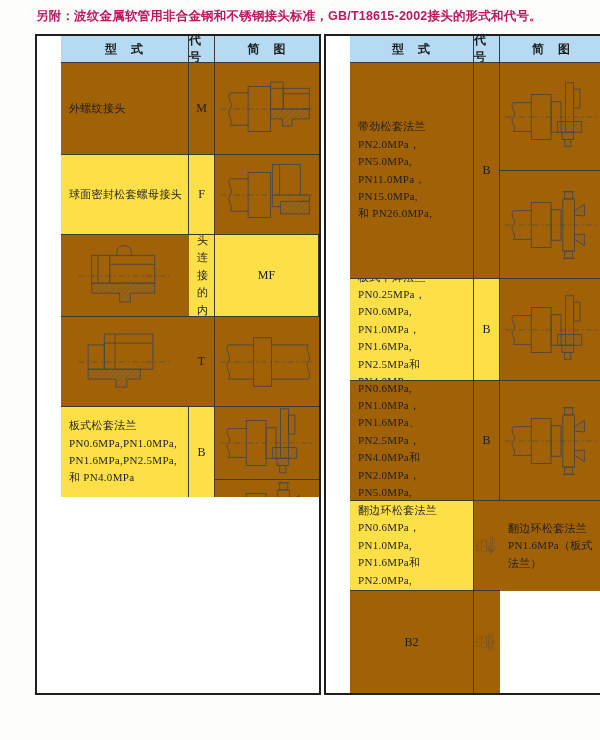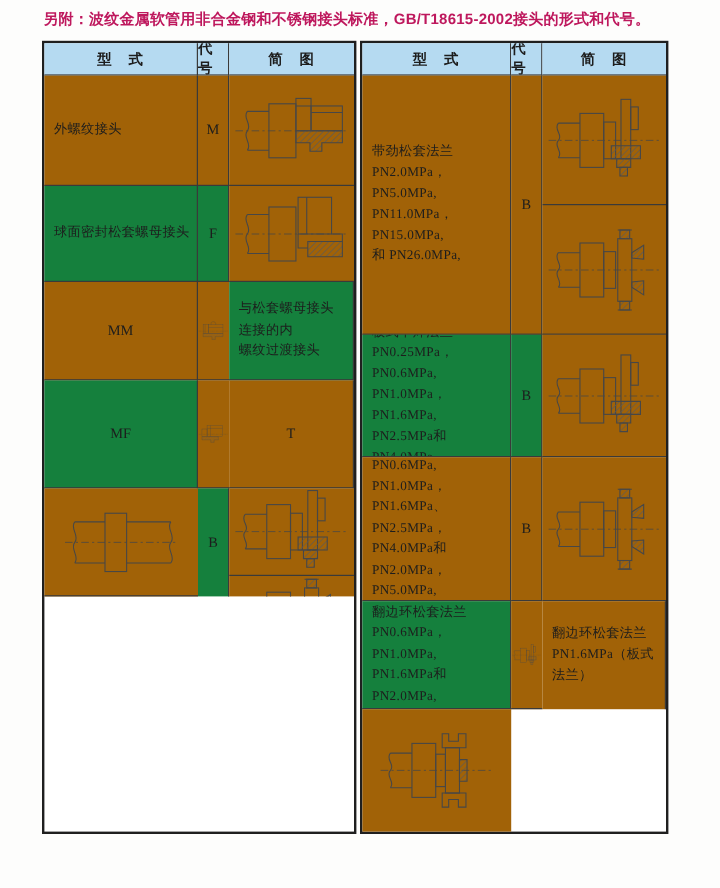--- a/index.html
+++ b/index.html
@@ -8,32 +8,32 @@
     font-family:"Liberation Serif", serif; color:#1d1d1d;
     position:relative; overflow:hidden;
   }
   .title {
     position:absolute; left:36px; top:8px; width:540px;
     font-family:"Liberation Sans", sans-serif; font-weight:bold;
     font-size:12.5px; letter-spacing:0.2px; color:#be185d;
   }
   .tablewrap { position:absolute; left:35px; top:34px; display:flex; gap:3px; }
   .half { border:2px solid #1f1f1f; background:#fff; }
-  .grid { display:grid; }
+  .grid { display:grid;padding-left:24px; }
   .left  .grid { grid-template-columns:128px 26px 104px; grid-template-rows:27px 92px 80px 82px 90px 90px 196px; }
   .right .grid { grid-template-columns:124px 26px 103px; grid-template-rows:27px 216px 102px 120px 90px 102px; }
   .c { border-right:1px solid #3a3a3a; border-bottom:1px solid #3a3a3a; box-sizing:border-box; overflow:hidden; background:#a16207; }
   .lc { border-right:none;text-align:center; }
   .lr { border-bottom:none; }
   .hd { background:#b5daf1; display:flex; align-items:center; justify-content:center;
         font-weight:bold; font-size:12px; letter-spacing:1px; }
   .type { display:flex; align-items:center; padding:4px 5px 4px 8px;
           font-size:11px; line-height:1.58; white-space:pre-line; letter-spacing:0.3px; }
   .code { display:flex; align-items:center; justify-content:center; font-size:12px; }
-  .yl { background:#15803d; }
+  .yl { background:#fde047; }
   .dg { display:flex; align-items:center; justify-content:center; padding:0; }
   .dg2 { display:flex; flex-direction:column; padding:0; }
   .sub { flex:1; display:flex; align-items:center; justify-content:center; }
   .sub + .sub { border-top:1px solid #3a3a3a; }
   .dg svg, .sub svg { width:100px; height:72px; }
   
   svg path, svg rect { stroke:#474747; stroke-width:1; fill:none; }
   svg .cl { stroke-dasharray:7 3 2 3; stroke-width:0.7; }
   svg .hf { fill:url(#hp); stroke:#474747; }
   .hiddefs { position:absolute; width:0; height:0; }
@@ -152,21 +152,20 @@
       </div>
 
       <div class="c type yl">球面密封松套螺母接头</div>
       <div class="c code yl">F</div>
       <div class="c dg lc">
         <svg viewBox="0 0 110 80">
             <use href="#fit-f"></use>
           </svg>
       </div>
 
-      <div class="c code">MM</div>
       <div class="c dg lc">
         <svg viewBox="0 0 110 80">
             <use href="#fit-mm"></use>
           </svg>
       </div>
 
       <div class="c type yl">与松套螺母接头连接的内
 螺纹过渡接头</div>
       <div class="c code yl">MF</div>
       <div class="c dg lc">
@@ -175,20 +174,24 @@
           </svg>
       </div>
 
       <div class="c code">T</div>
       <div class="c dg lc">
         <svg viewBox="0 0 110 80">
             <use href="#fit-t"></use>
           </svg>
       </div>
 
+      <div class="c type yl lr">板式松套法兰
+PN0.6MPa,PN1.0MPa,
+PN1.6MPa,PN2.5MPa,
+和 PN4.0MPa</div>
       <div class="c code yl lr">B</div>
       <div class="c dg2 lc lr">
         <div class="sub">
           <svg viewBox="0 0 110 80">
               <use href="#fit-fla"></use>
             </svg>
         </div>
         <div class="sub">
           <svg viewBox="0 0 110 80">
               <use href="#fit-flb"></use>
@@ -250,20 +253,21 @@
 PN0.6MPa，PN1.0MPa,
 PN1.6MPa和PN2.0MPa,</div>
       <div class="c dg lc">
         <svg viewBox="0 0 110 80">
             <use href="#fit-fla"></use>
           </svg>
       </div>
 
       <div class="c type lr">翻边环松套法兰
 PN1.6MPa（板式法兰）</div>
+      <div class="c code lr">B2</div>
       <div class="c dg lc lr">
         <svg viewBox="0 0 110 80">
             <use href="#fit-b2"></use>
           </svg>
       </div>
     </div>
   </div>
 
 </div>
 

